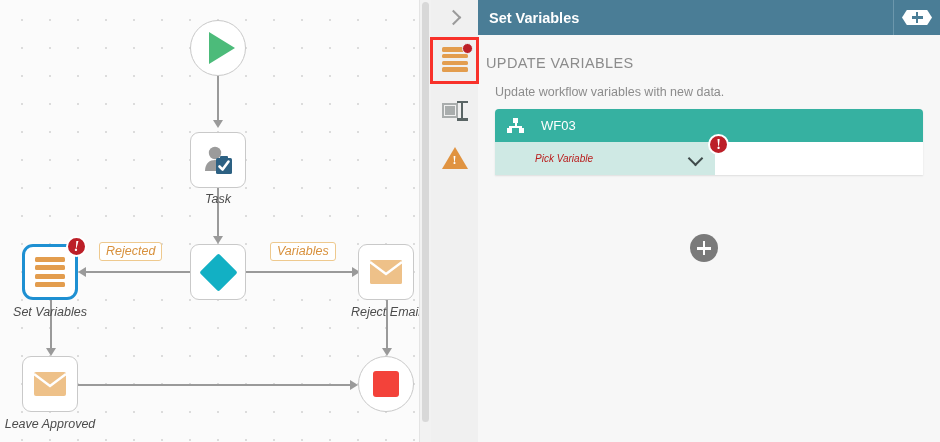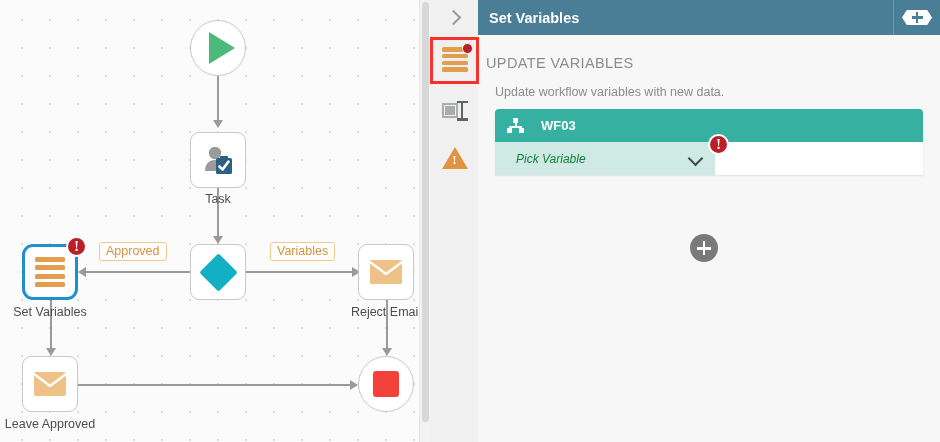--- a/index.html
+++ b/index.html
@@ -18,20 +18,21 @@
   
   #canvas {
     position: absolute; left: 0; top: 0;
     width: 431px; height: 442px;
     background-color: #fbfbfb;
     background-image:
       radial-gradient(circle, #dcdcdc 0.9px, transparent 1px);
     background-size: 28px 28px;
     background-position: 8px 6px;
     overflow: hidden;
+    font-style: italic;
   }
   #canvas-scrollbar {
     position: absolute; right: 0; top: 0;
     width: 11px; height: 442px;
     background: #f2f2f2;
     border-left: 1px solid #e4e4e4;
   }
   #canvas-scrollbar-thumb {
     position: absolute; left: 2px; top: 2px;
     width: 7px; height: 420px;
@@ -315,38 +316,38 @@
   }
   .sitemap-icon .ld {
     position: absolute; left: 2px; top: 8px;
     width: 1.5px; height: 3px; background: #ffffff;
   }
   .sitemap-icon .rd {
     position: absolute; right: 2px; top: 8px;
     width: 1.5px; height: 3px; background: #ffffff;
   }
   #var-name {
-    color: #ffffff; font-size: 13px; font-weight: bold;
+    color: #ffffff; font-size: 13px; font-weight: normal;
     margin-left: 17px;
   }
   #var-card-row {
     position: relative;
     height: 33px;
     display: flex;
     background: #ffffff;
   }
   #pick-variable {
     width: 220px; height: 33px;
     background: #cfe9e4;
     display: flex; align-items: center;
     position: relative;
   }
   #pick-variable-label {
-    margin-left: 21px;
-    font-size: 12px; color: #15803d;
+    margin-left: 40px;
+    font-size: 10px; color: #b91c1c;
     font-style: italic;
   }
   #pick-chevron {
     position: absolute; right: 14px; top: 11px;
     width: 9px; height: 9px;
     border-bottom: 2.5px solid #3f4b4b;
     border-right: 2.5px solid #3f4b4b;
     transform: rotate(45deg);
   }
   #type-drop {
@@ -418,21 +419,21 @@
         <rect x="18" y="11" width="8" height="3.5" rx="1" fill="#2d6183"></rect>
         <path d="M17.5 21.5 L20.6 24.6 L26.5 16.5" stroke="#ffffff" stroke-width="2.6" fill="none" stroke-linecap="round" stroke-linejoin="round"></path>
       </svg>
     </div>
     <div class="node-label" style="left:143px; top:192px;">Task</div>
 
     <div class="node-box" style="left:190px; top:244px;">
       <div class="diamond"></div>
     </div>
 
-    <div class="edge-label" style="left:99px; top:242px;">Approved</div>
+    <div class="edge-label" style="left:99px; top:242px;">Rejected</div>
     <div class="edge-label" style="left:270px; top:242px;">Variables</div>
 
     <div class="node-box selected" style="left:22px; top:244px;">
       <div class="bars-icon">
         <i></i>
           <i></i>
           <i></i>
           <i></i>
       </div>
     </div>

